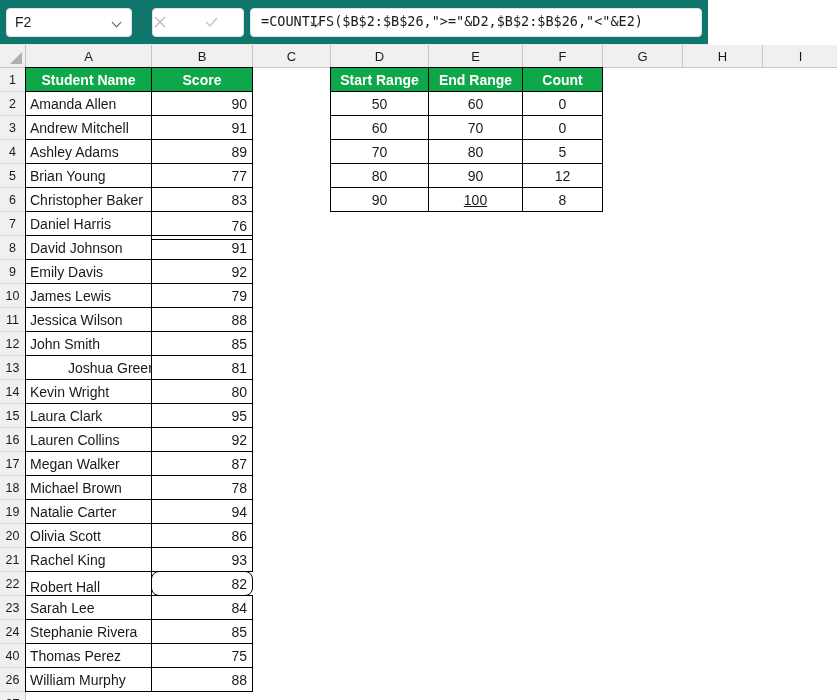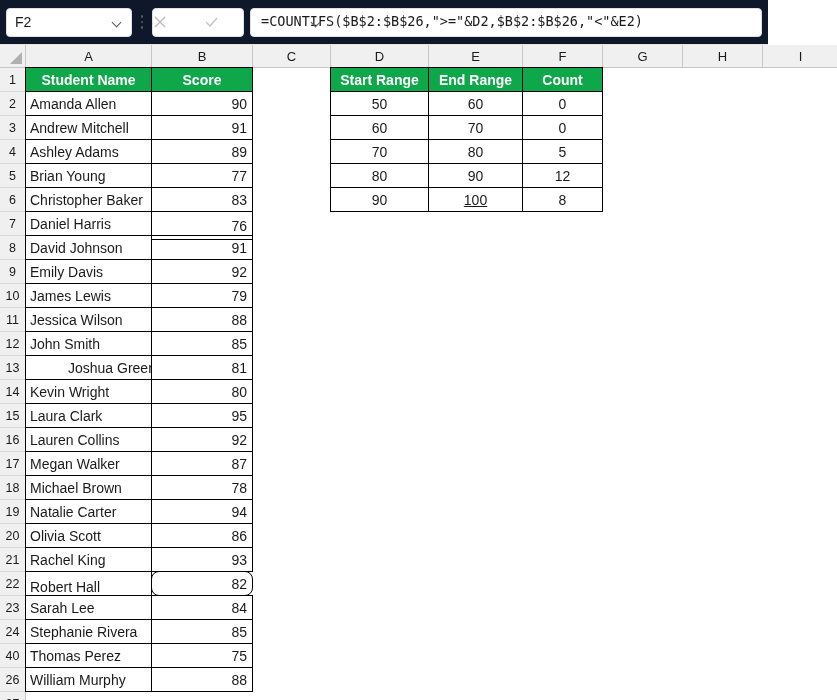--- a/index.html
+++ b/index.html
@@ -8,22 +8,22 @@
     width: 837px; height: 700px;
     background: #ffffff;
     font-family: "Liberation Sans", sans-serif;
     overflow: hidden;
   }
 
   
   #formula-bar {
     position: absolute;
     left: 0; top: 0;
-    width: 768px; height: 45px;
-    background: #0f172a;
+    width: 708px; height: 45px;
+    background: #0f766e;
     display: flex;
     align-items: center;
     padding: 0 6px;
     border-bottom: 1px solid #e6e6e6;
   }
   #name-box {
     width: 126px; height: 29px;
     border: 1px solid #e1e1e1;
     border-radius: 4px;
     background: #ffffff;

